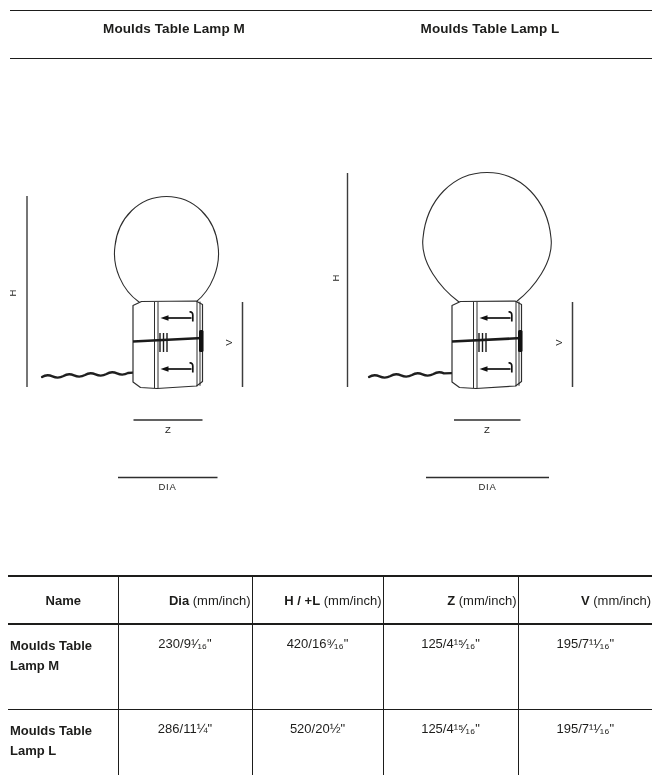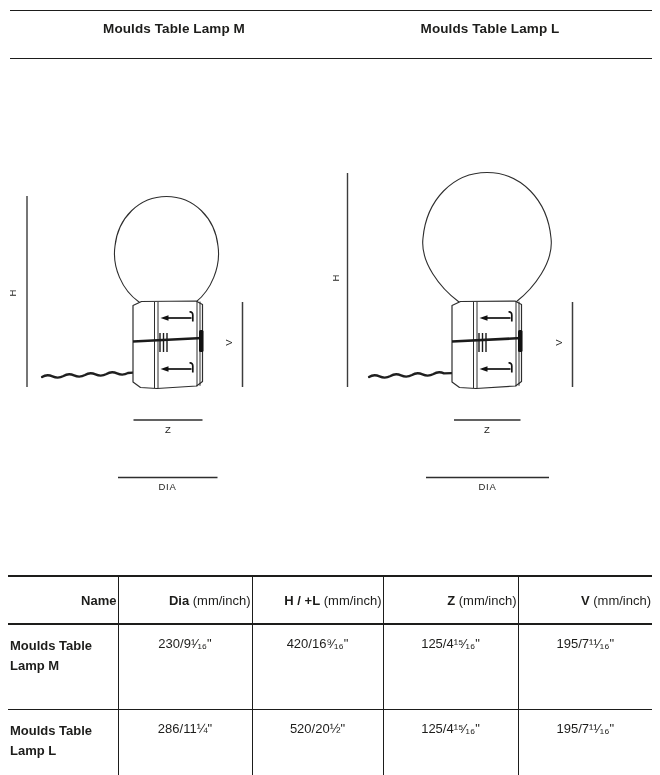--- a/index.html
+++ b/index.html
@@ -23,21 +23,21 @@
   table.spec col.c-dia{width:134px;}
   table.spec col.c-h{width:131px;}
   table.spec col.c-z{width:135px;}
   table.spec col.c-v{width:134px;}
   table.spec thead tr{border-top:2px solid #1d1d1b;border-bottom:2px solid #1d1d1b;}
   table.spec tbody tr{border-bottom:1.6px solid #1d1d1b;}
   table.spec tbody tr:last-child{border-bottom:2px solid #1d1d1b;}
   table.spec th,table.spec td{border-left:1.5px solid #1d1d1b;vertical-align:middle;font-weight:normal;}
   table.spec th:first-child,table.spec td:first-child{border-left:none;}
   table.spec th{height:44px;text-align:right;white-space:nowrap;}
-  table.spec th.name-col{text-align:right;padding-left:2px;margin-left:17px;}
+  table.spec th.name-col{text-align:center;padding-left:2px;margin-left:17px;}
   table.spec th b,table.spec td.name-cell{font-weight:bold;}
   table.spec td{height:72px;text-align:center;vertical-align:top;padding-top:11px;}
   table.spec tr.row-l td{height:68px;}
   table.spec td.name-cell{text-align:left;padding-left:2px;line-height:20px;width:110px;}
   table.spec td.name-cell span{display:inline-block;width:96px;}
 </style>
 </head>
 <body>
 
 <div class="page">

